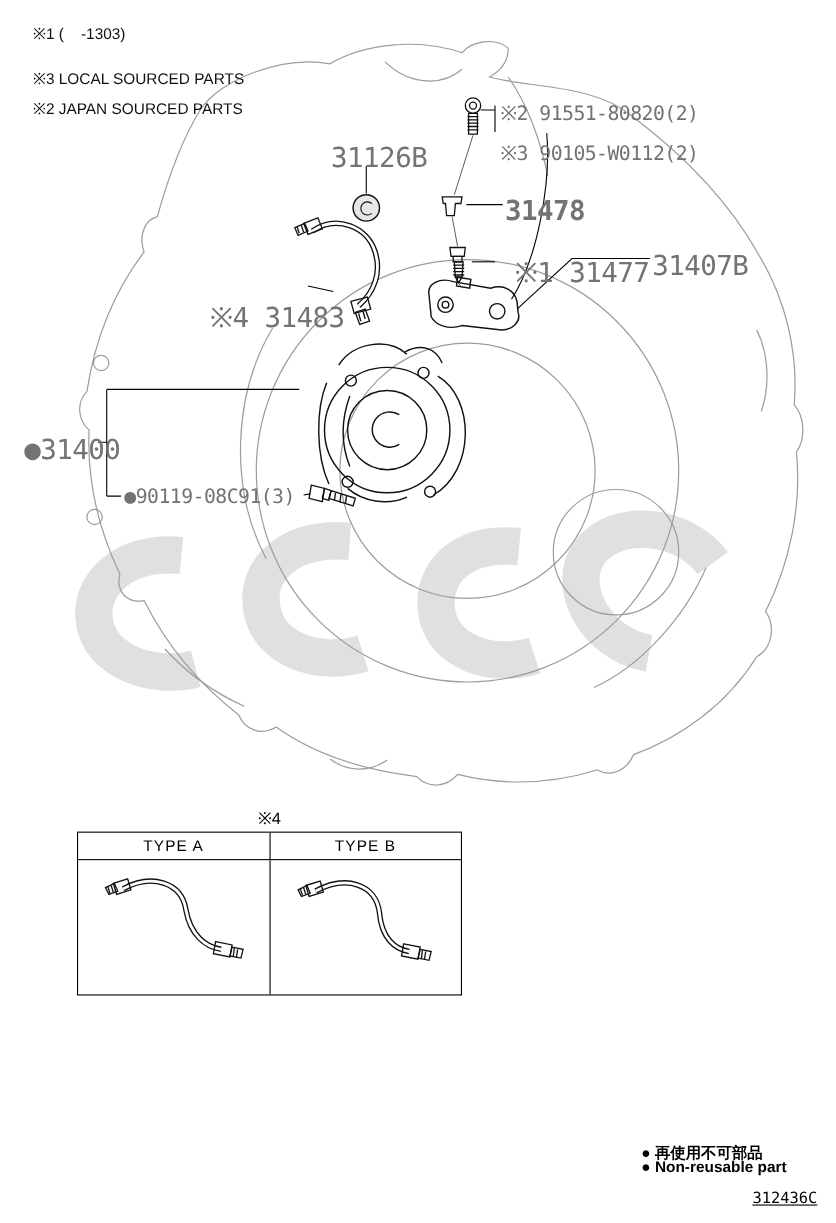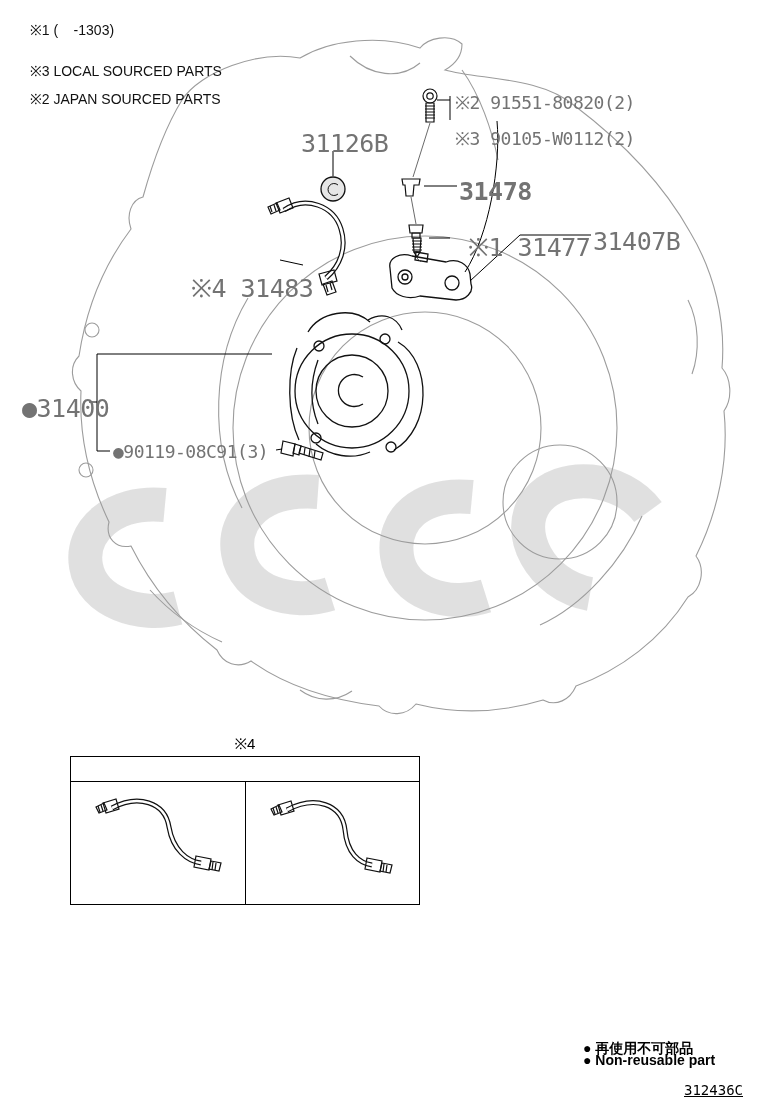--- a/index.html
+++ b/index.html
@@ -202,20 +202,22 @@
 <div class="part big" style="left:459px; top:177px;font-weight:bold;">31478</div>
 <div class="part big" style="left:468px; top:229px;">※1 31477</div>
 <div class="part big" style="left:593px; top:227px;">31407B</div>
 <div class="part big" style="left:191px; top:238px;margin-top:32px;">※4 31483</div>
 <div class="part big" style="left:22px; top:394px;">●31400</div>
 <div class="part" style="left:113px; top:441px;text-align:center;">●90119-08C91(3)</div>
 
 <div class="tbl-title">※4</div>
 <div class="tbl">
   <div class="hdr">
+    <div class="hcell">TYPE A</div>
+    <div class="hcell">TYPE B</div>
   </div>
   <div class="bodyrow">
     <div class="cell"></div>
     <div class="cell"></div>
   </div>
 </div>
 
 <div class="legend-line" style="left:583px; top:1040px;">● 再使用不可部品</div>
 <div class="legend-line" style="left:583px; top:1052px;">● Non-reusable part</div>
 <div class="doc-code">312436C</div>

